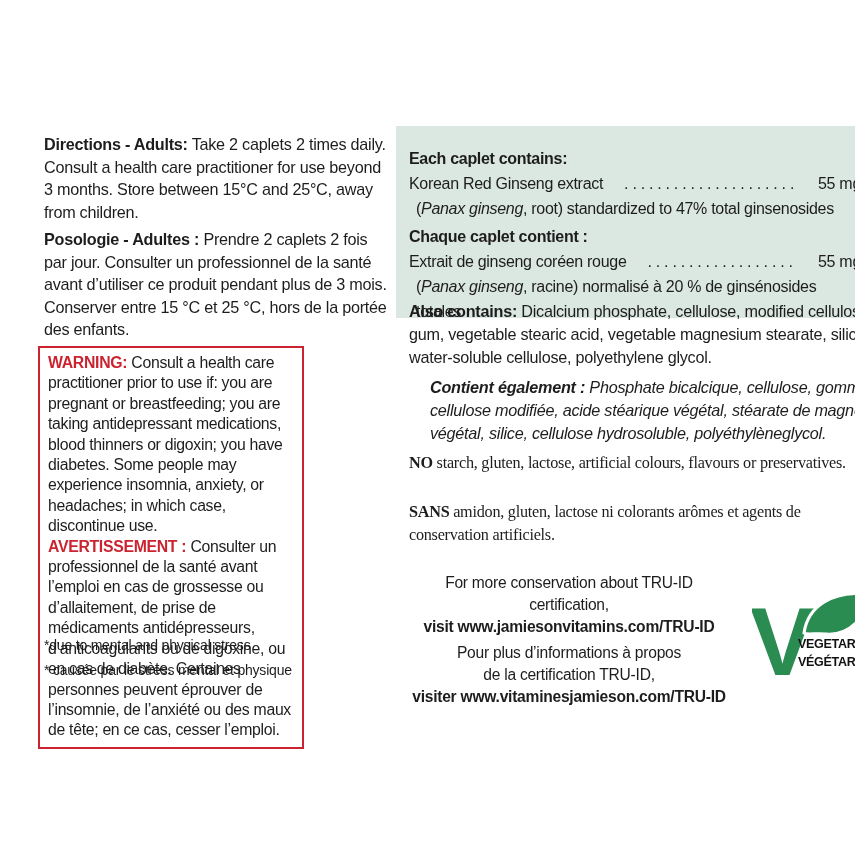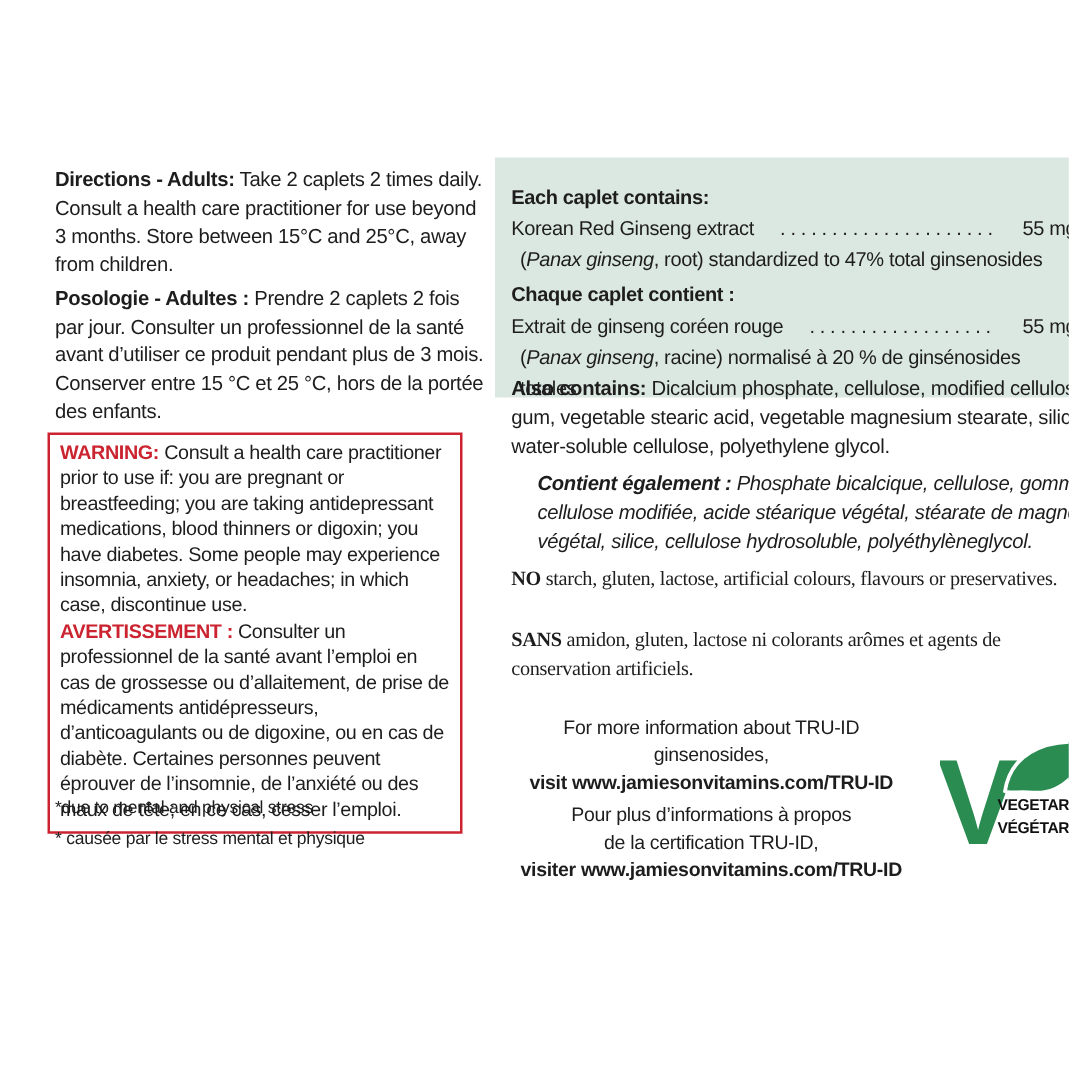--- a/index.html
+++ b/index.html
@@ -11,21 +11,21 @@
   p{margin:0;}
   .abs{position:absolute;margin-left:24px;}
 
   
   .left-col{left:20px;top:133px;width:343px;}
   .para{font-size:16.2px;line-height:22.5px;letter-spacing:-0.25px;}
   .para + .para{margin-top:5px;}
   .para b{font-weight:bold;}
 
   .warning-box{
-    left:14px;top:346px;width:332px;box-sizing:border-box;
+    left:14px;top:346px;width:266px;box-sizing:border-box;
     border:2px solid #cb2430;padding:5px 8px 6px 8px;background:#fff;
   }
   .wpara{font-size:15.8px;line-height:20.4px;letter-spacing:-0.3px;}
   .wpara b{color:#cb2430;font-weight:bold;}
 
   .footnotes{left:20px;top:633px;font-size:14px;line-height:24.5px;letter-spacing:-0.2px;}
 
   
   .green-box{
     left:372px;top:126px;width:477px;height:192px;box-sizing:border-box;
@@ -100,25 +100,25 @@
 <p class="abs rpara p-contient"><b>Contient également :</b>
   <span>Phosphate bicalcique, cellulose, gomme de cellulose modifiée, acide stéarique végétal, stéarate de magnésium végétal, silice, cellulose hydrosoluble, polyéthylèneglycol.</span></p>
 
 <p class="abs rpara p-no"><b>NO</b>
   <span>starch, gluten, lactose, artificial colours, flavours or preservatives.</span></p>
 
 <p class="abs rpara p-sans"><b>SANS</b>
   <span>amidon, gluten, lactose ni colorants arômes et agents de conservation artificiels.</span></p>
 
 <div class="abs truid">
-  <p>For more information about TRU-ID ginsenosides,</p>
+  <p>For more conservation about TRU-ID certification,</p>
   <p class="bold">visit www.jamiesonvitamins.com/TRU-ID</p>
   <p class="gap">Pour plus d’informations à propos</p>
   <p>de la certification TRU-ID,</p>
-  <p class="bold">visiter www.jamiesonvitamins.com/TRU-ID</p>
+  <p class="bold">visiter www.vitaminesjamieson.com/TRU-ID</p>
 </div>
 
 <div class="abs logo">
   <svg width="124" height="102" viewBox="0 0 124 102">
     <text x="-2" y="88" font-family="Liberation Sans, sans-serif" font-size="97" font-weight="bold" fill="#2b8c52">V</text>
     <path d="M52 46 C56 19 80 3 118 7 C116 28 98 49 74 47 C63 46 55 48 52 46 Z" fill="#2b8c52" stroke="#ffffff" stroke-width="3"></path>
     <text x="46" y="61" font-family="Liberation Sans, sans-serif" font-size="12.5" font-weight="bold" letter-spacing="-0.3" fill="#111111">VEGETARIAN</text>
     <text x="46" y="79" font-family="Liberation Sans, sans-serif" font-size="12.5" font-weight="bold" letter-spacing="-0.3" fill="#111111">VÉGÉTARIEN</text>
   </svg>
 </div>

